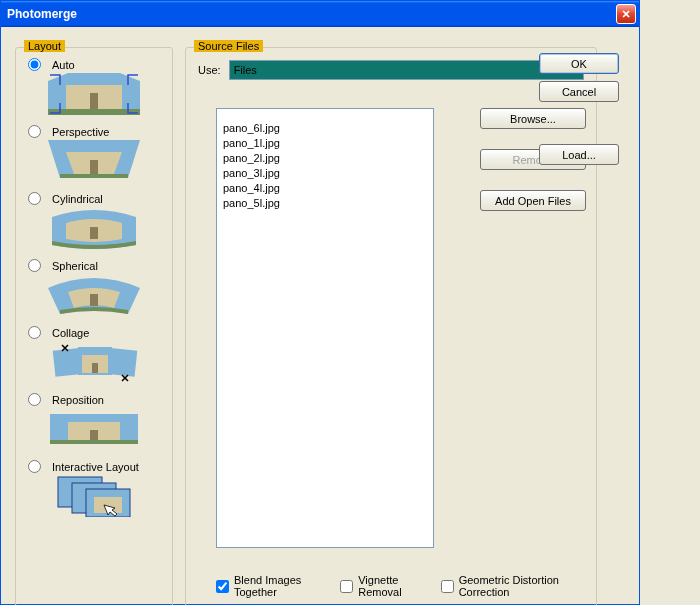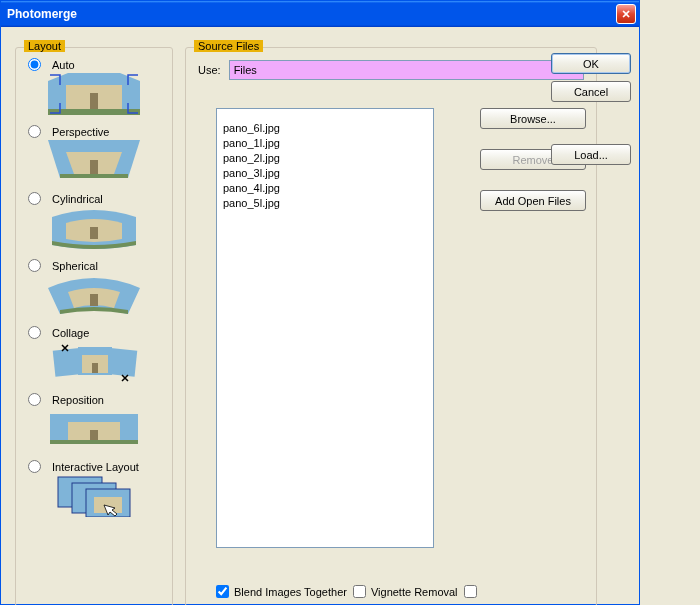--- a/index.html
+++ b/index.html
@@ -6,30 +6,30 @@
   body { margin: 0; background: #ece9d8; }
   .window { width: 640px; height: 605px; border: 1px solid #0055ea; background: #ece9d8; position: relative; }
   .titlebar { height: 26px; background: linear-gradient(to bottom, #3a95ff 0%, #0055ea 8%, #0055ea 92%, #003ac0 100%); display: flex; align-items: center; padding: 0 3px 0 6px; }
   .titlebar-text { color: #fff; font-weight: bold; font-size: 12px; flex: 1; }
   .close-btn { width: 20px; height: 20px; background: linear-gradient(to bottom, #f5a09b, #e1472f, #c22a0f); border: 1px solid #fff; border-radius: 3px; display: flex; align-items: center; justify-content: center; color: #fff; font-weight: bold; font-size: 12px; cursor: pointer; }
   .content { position: absolute; top: 26px; left: 0; right: 0; bottom: 0; padding: 14px 12px 12px 12px; }
   .fieldset { border: 1px solid #d0c8b8; border-radius: 3px; padding: 8px 8px; position: relative; }
   .fs-legend { position: absolute; top: -8px; left: 8px; background: #eab308; padding: 0 4px; }
   .layout-box { position: absolute; top: 20px; left: 14px; width: 158px; height: 560px; }
   .source-box { position: absolute; top: 20px; left: 184px; width: 412px; height: 560px; }
-  .right-btns { position: absolute; top: 26px; right: 8px; width: 80px; display: flex; flex-direction: column; gap: 7px; }
+  .right-btns { position: absolute; top: 26px; right: 20px; width: 80px; display: flex; flex-direction: column; gap: 7px; }
   .right-btns .spacer { height: 28px; }
   .btn { height: 21px; background: linear-gradient(to bottom, #fff, #f0efe6, #e7e4d4); border: 1px solid #707070; border-radius: 3px; display: flex; align-items: center; justify-content: center; cursor: pointer; }
   .btn.default { border: 1px solid #3a6ea5; box-shadow: 0 0 0 1px #a7c7ee inset; }
   .btn.disabled { color: #a0a0a0; cursor: default; }
   .radio-row { display: flex; align-items: flex-end; gap: 11px; margin: 2px 0 2px 4px; }
   input[type=radio], input[type=checkbox] { margin: 0; }
   .thumb { width: 92px; height: 42px; margin: 2px auto 10px auto; display: block; position: relative; }
   .use-row { display: flex; align-items: center; gap: 8px; margin: 4px 4px 8px 4px; }
-  select { flex: 1; height: 20px; background: #f0abfc; border: 1px solid #7f9db9; }
+  select { flex: 1; height: 20px; background: #0f766e; border: 1px solid #7f9db9; }
   .file-list { position: absolute; top: 60px; left: 30px; width: 218px; height: 440px; background: #fff; border: 1px solid #7f9db9; padding: 12px 6px; overflow: auto; }
   .file-list div { line-height: 15px; }
   .src-btns { position: absolute; top: 60px; right: 10px; display: flex; flex-direction: column; gap: 20px; width: 106px; }
   .checks { position: absolute; left: 30px; bottom: 8px; display: flex; flex-direction: row; gap: 6px; }
   .check-row { display: flex; align-items: center; gap: 5px; }
   
   svg { display: block; }
 </style>
 </head>
 <body>
@@ -179,20 +179,21 @@
         <label class="check-row">
           <input type="checkbox" id="cb-blend" checked="" style="">
           <span>Blend Images Together</span>
         </label>
         <label class="check-row">
           <input type="checkbox" id="cb-vignette" style="">
           <span>Vignette Removal</span>
         </label>
         <label class="check-row">
           <input type="checkbox" id="cb-geometric" style="">
+          <span>Geometric Distortion Correction</span>
         </label>
       </div>
     </div>
 
     <div class="right-btns">
       <div class="btn default">
           <span>OK</span>
         </div>
       <div class="btn">
           <span>Cancel</span>

